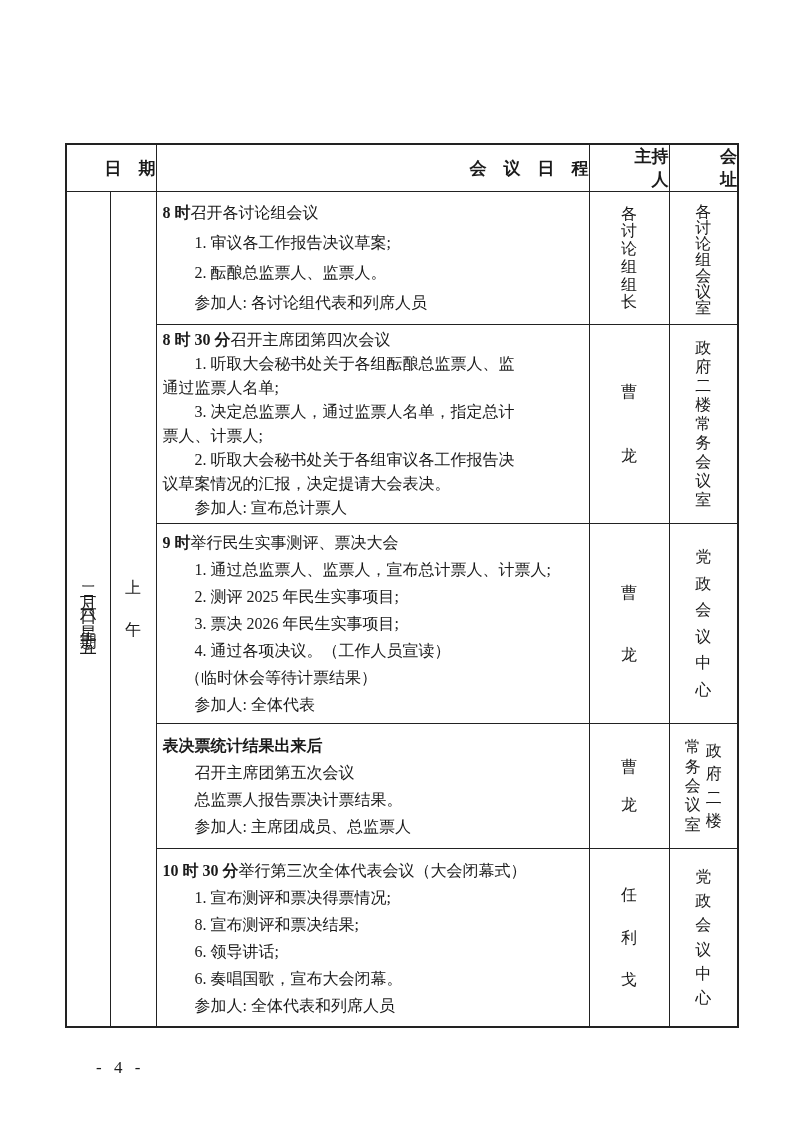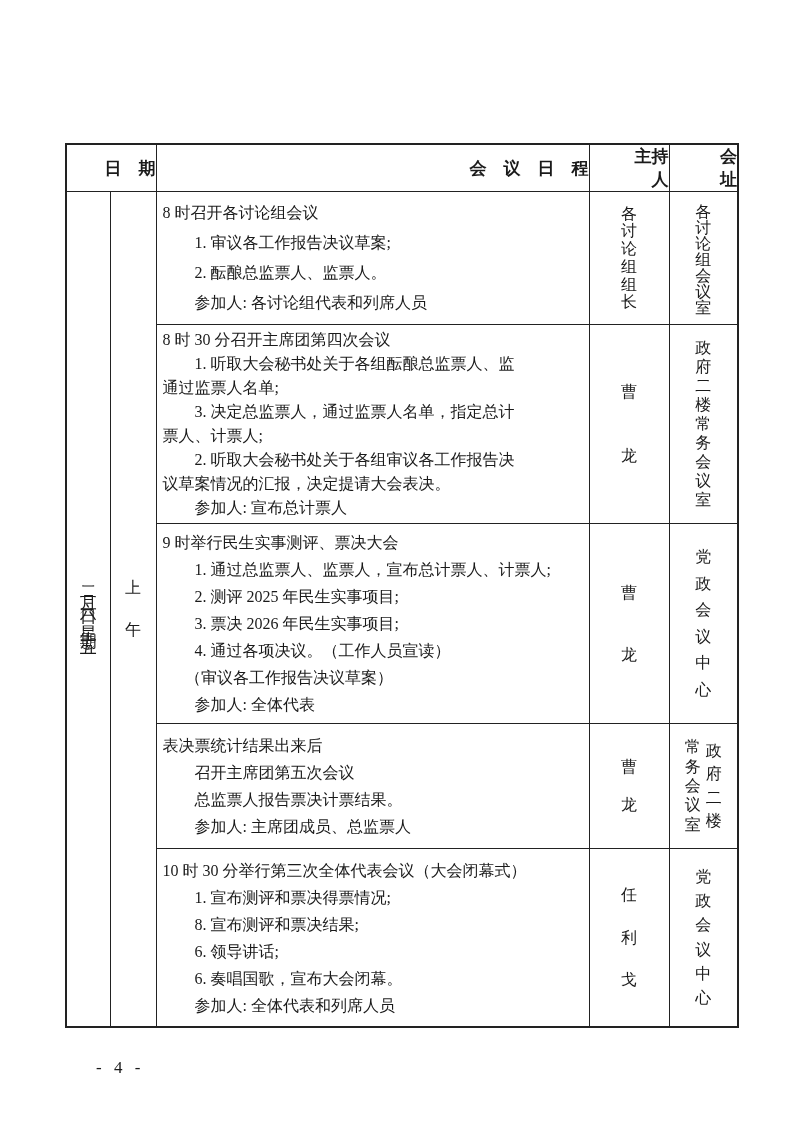--- a/index.html
+++ b/index.html
@@ -20,21 +20,21 @@
   col.c-host{width:80px}col.c-venue{width:69px}
   
   tr.row-1>td.rcell{height:132px}
   tr.row-2>td.rcell{height:198px}
   tr.row-3>td.rcell{height:199px}
   tr.row-4>td.rcell{height:124px}
   tr.row-5>td.rcell{height:177px}
   
   td.agenda{padding:0 4px 0 6px;}
   .agenda-line{font-size:16px;white-space:nowrap;}
-  .agenda-line b{font-weight:normal;}
+  .agenda-line b{font-weight:bold;}
   tr.row-1 .agenda-line{line-height:30px}
   tr.row-2 .agenda-line{line-height:24px}
   tr.row-3 .agenda-line{line-height:27px}
   tr.row-4 .agenda-line{line-height:27px}
   tr.row-5 .agenda-line{line-height:27px}
   .ind-0{text-indent:0}
   .ind-2{text-indent:2em}
   .ind-1-4{text-indent:1.4em}
   
   td.vtd{text-align:center;}
@@ -159,21 +159,21 @@
     </td>
   </tr>
   <tr class="row-3">
     <td class="agenda rcell">
       <div>
             <div class="agenda-line ind-0"><b>9 时</b>举行民生实事测评、票决大会</div>
             <div class="agenda-line ind-2">1. 通过总监票人、监票人，宣布总计票人、计票人;</div>
             <div class="agenda-line ind-2">2. 测评 2025 年民生实事项目;</div>
             <div class="agenda-line ind-2">3. 票决 2026 年民生实事项目;</div>
             <div class="agenda-line ind-2">4. 通过各项决议。（工作人员宣读）</div>
-            <div class="agenda-line ind-1-4">（审议各工作报告决议草案）</div>
+            <div class="agenda-line ind-1-4">（临时休会等待计票结果）</div>
             <div class="agenda-line ind-2">参加人: 全体代表</div>
           </div>
     </td>
     <td class="vtd rcell">
       <div class="vcell">
             <div class="vcol">
               <span>曹</span>
               <span>龙</span>
             </div>
           </div>

